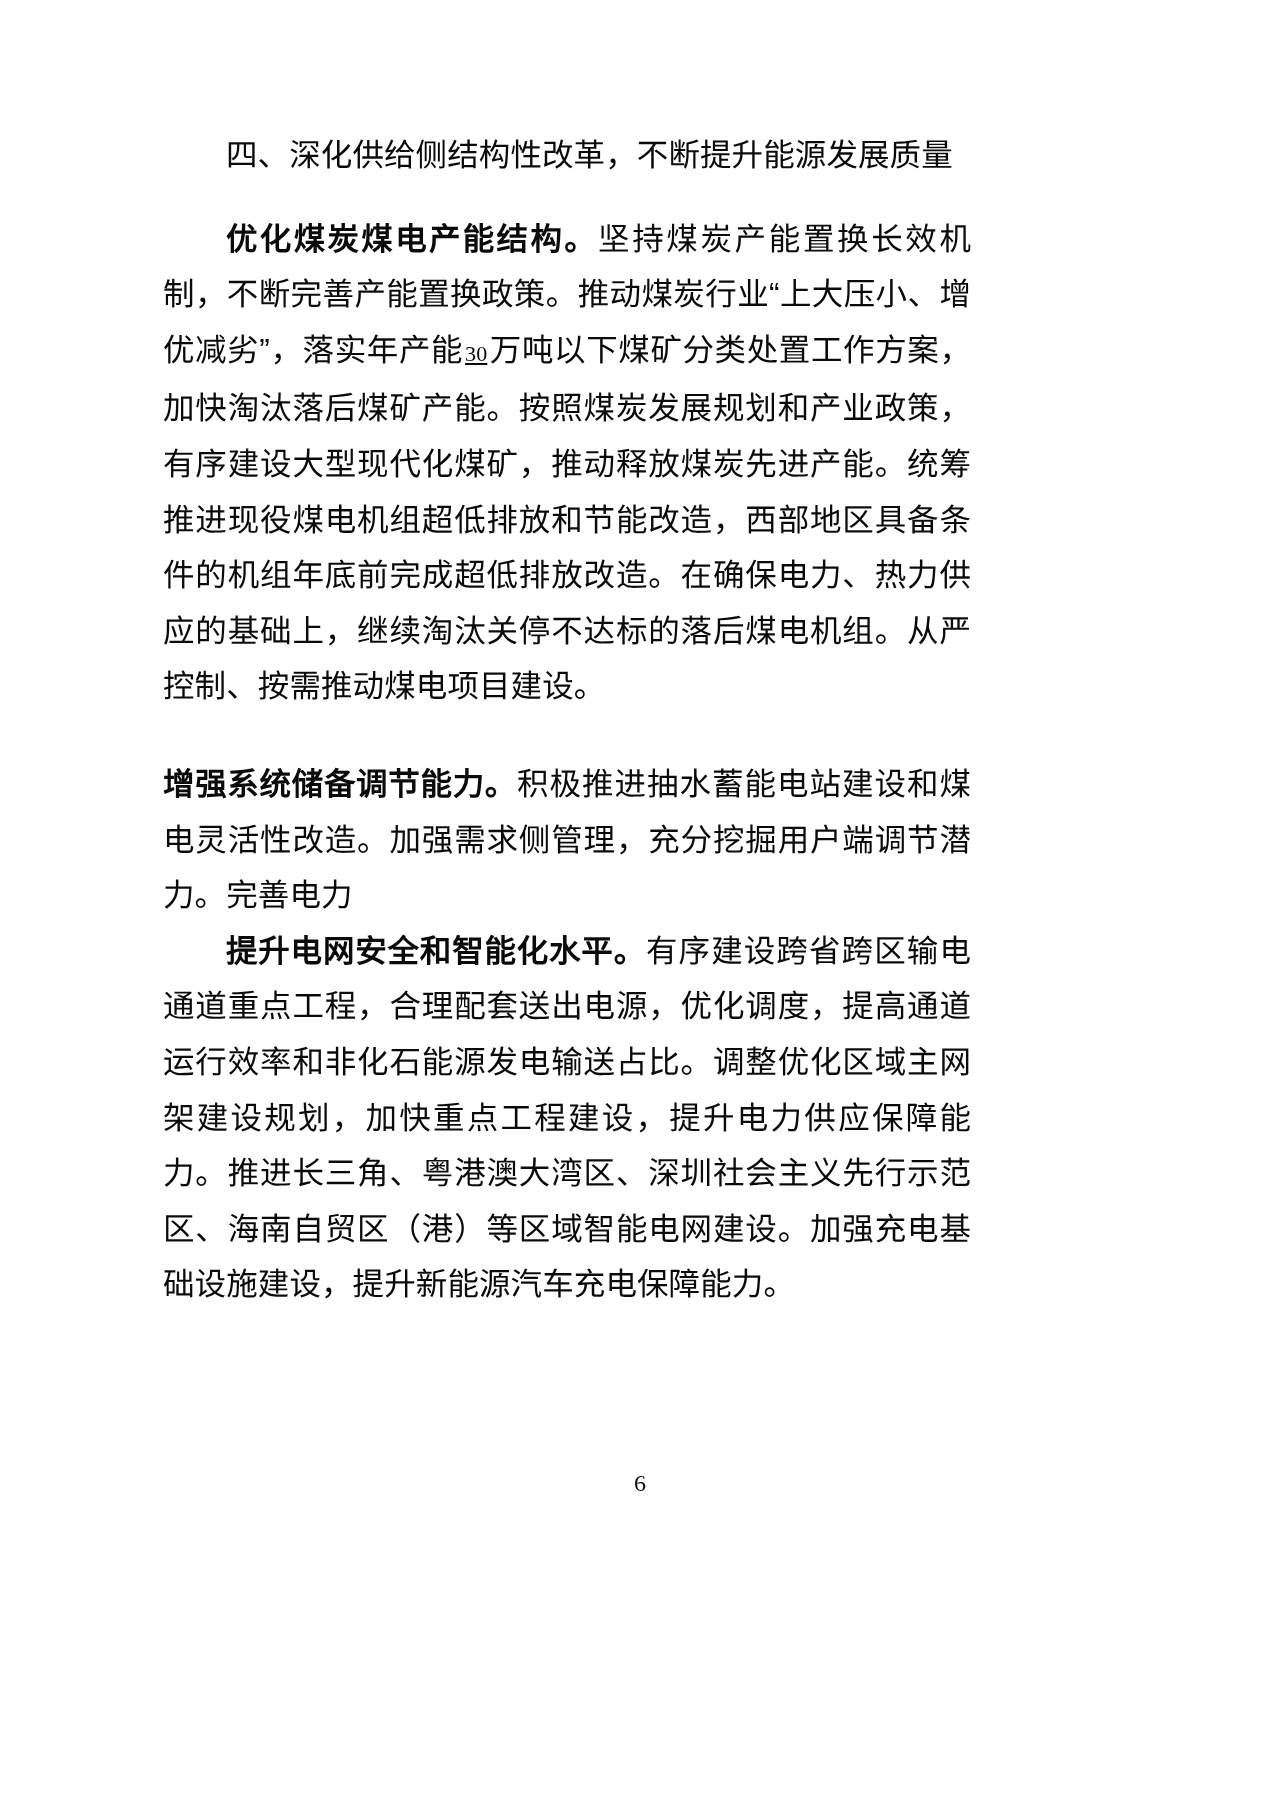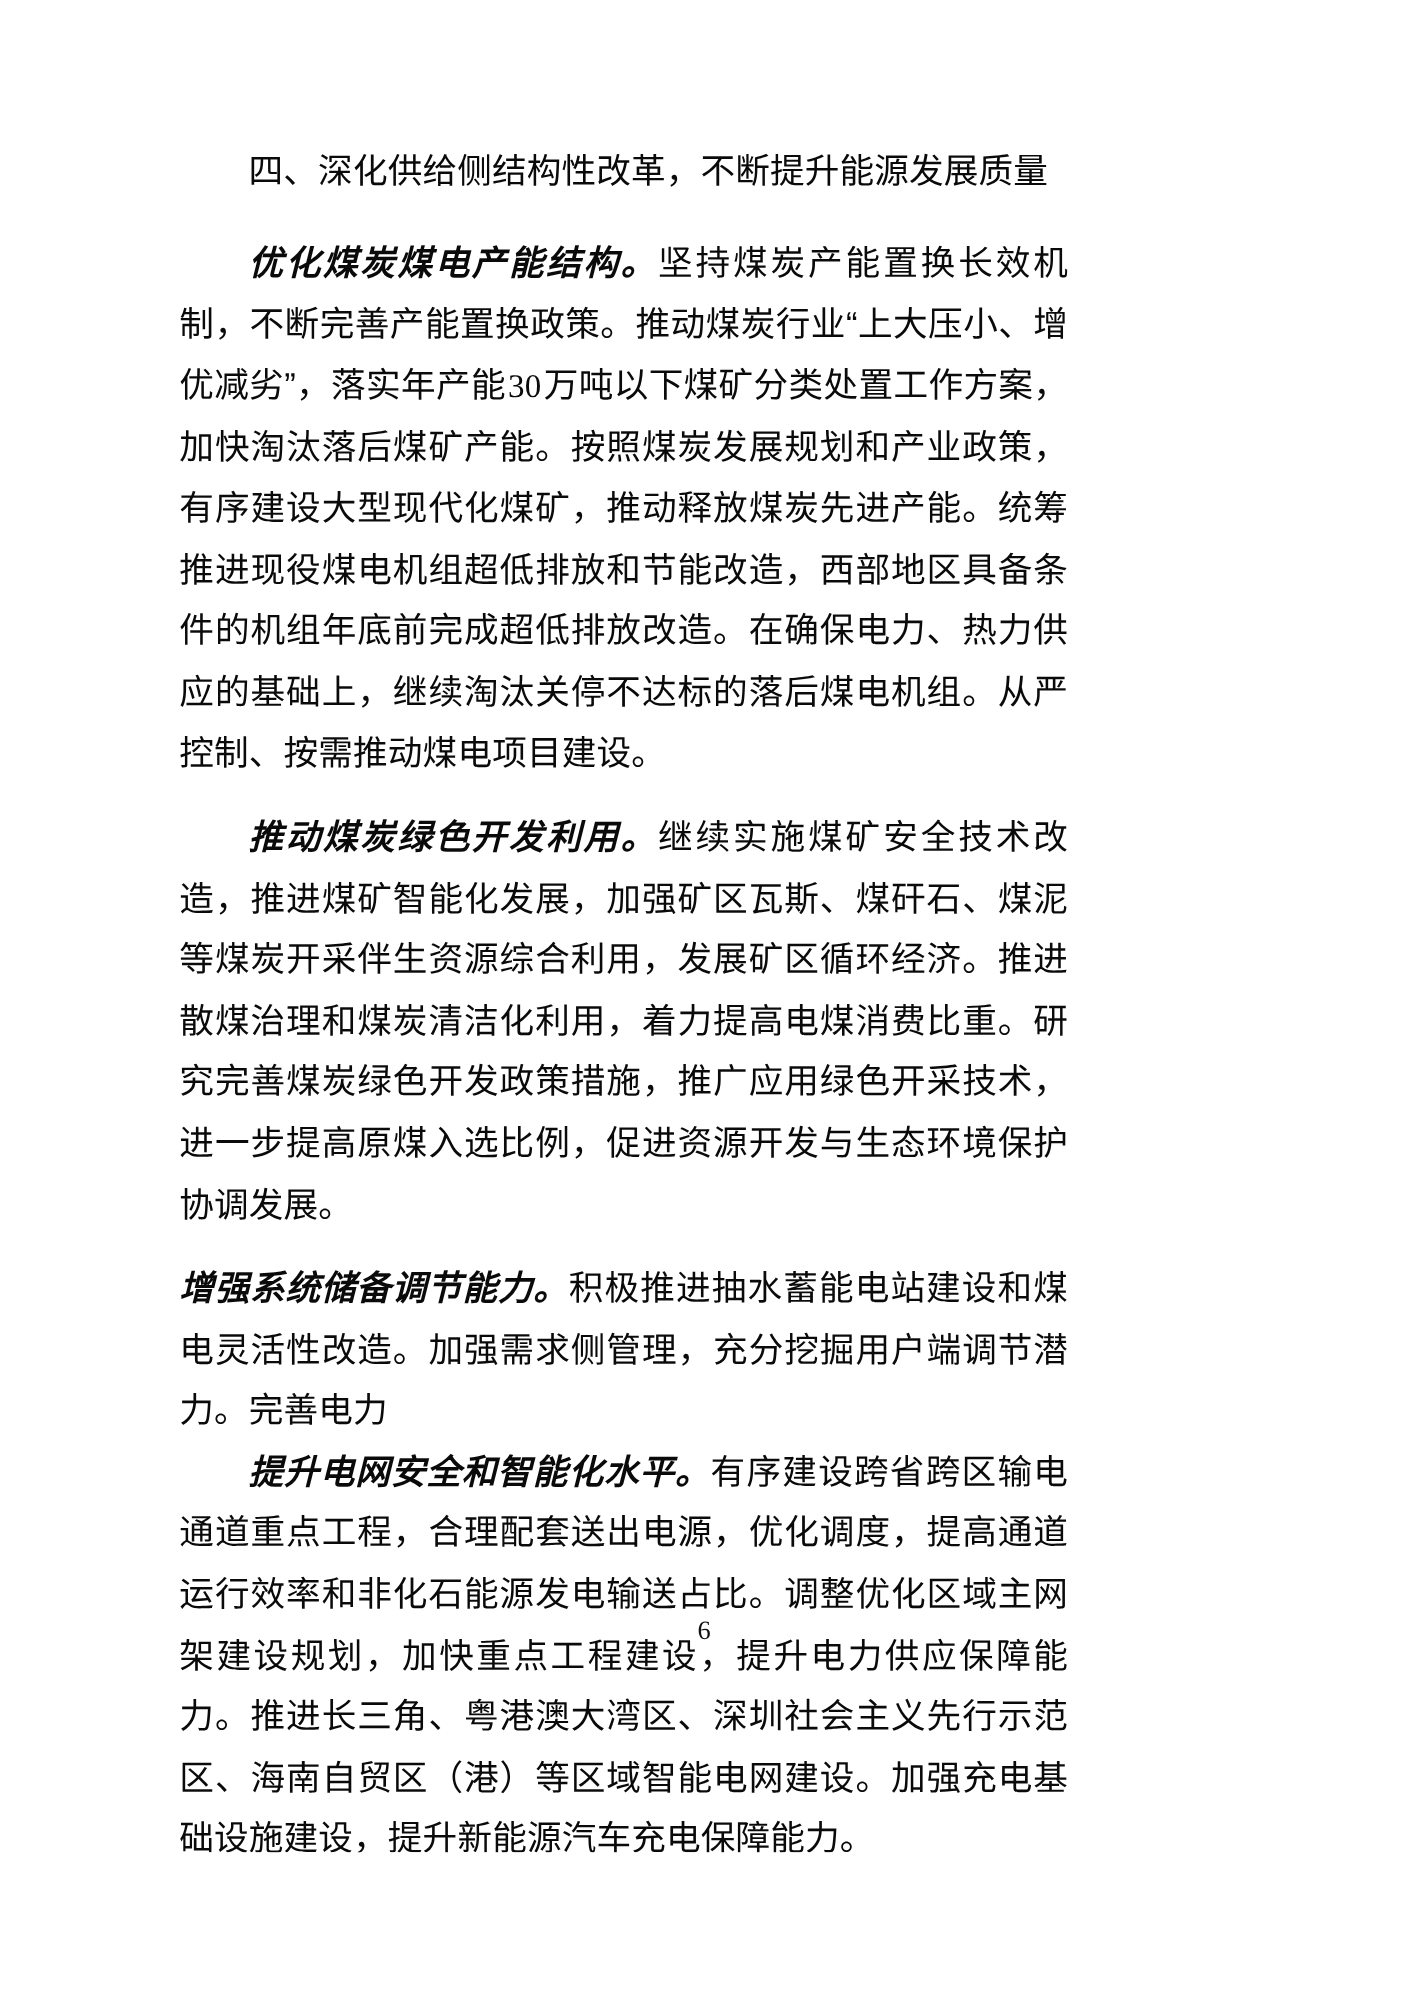--- a/index.html
+++ b/index.html
@@ -46,27 +46,27 @@
   .para.indent {
     text-indent: 2em;
   }
   .para.tight {
     margin-top: 0;
   }
   
   .lead {
     font-weight: 700;
     letter-spacing: -0.2px;
-    font-style: italic;
   }
   
   .num {
     font-family: "Liberation Serif", "DejaVu Serif", serif;
-    font-size: 30px;
+    font-size: 22px;
     padding: 0 2px;
+    text-decoration: underline;
   }
   .spacer-lg { height: 21px; }
   .page-number {
     position: absolute;
     left: 0;
     right: 0;
     top: 1470px;
     text-align: center;
     font-family: "Liberation Serif", "DejaVu Serif", serif;
     font-size: 24px;
@@ -81,21 +81,20 @@
   <div class="content">
 
     <p class="para section-heading">四、深化供给侧结构性改革，不断提升能源发展质量</p>
 
     <div class="spacer-lg"></div>
 
     <p class="para indent"><span class="lead">优化煤炭煤电产能结构。</span><span>坚持煤炭产能置换长效机制，不断完善产能置换政策。推动煤炭行业“上大压小、增优减劣”，落实年产能</span><span class="num">30</span><span>万吨以下煤矿分类处置工作方案，加快淘汰落后煤矿产能。按照煤炭发展规划和产业政策，有序建设大型现代化煤矿，推动释放煤炭先进产能。统筹推进现役煤电机组超低排放和节能改造，西部地区具备条件的机组年底前完成超低排放改造。在确保电力、热力供应的基础上，继续淘汰关停不达标的落后煤电机组。从严控制、按需推动煤电项目建设。</span></p>
 
     <div class="spacer-lg"></div>
 
-    <p class="para indent"><span class="lead">推动煤炭绿色开发利用。</span><span>继续实施煤矿安全技术改造，推进煤矿智能化发展，加强矿区瓦斯、煤矸石、煤泥等煤炭开采伴生资源综合利用，发展矿区循环经济。推进散煤治理和煤炭清洁化利用，着力提高电煤消费比重。研究完善煤炭绿色开发政策措施，推广应用绿色开采技术，进一步提高原煤入选比例，促进资源开发与生态环境保护协调发展。</span></p>
 
     <div class="spacer-lg"></div>
 
     <p class="para tight"><span class="lead">增强系统储备调节能力。</span><span>积极推进抽水蓄能电站建设和煤电灵活性改造。加强需求侧管理，充分挖掘用户端调节潜力。完善电力</span></p>
 
     <p class="para indent"><span class="lead">提升电网安全和智能化水平。</span><span>有序建设跨省跨区输电通道重点工程，合理配套送出电源，优化调度，提高通道运行效率和非化石能源发电输送占比。调整优化区域主网架建设规划，加快重点工程建设，提升电力供应保障能力。推进长三角、粤港澳大湾区、深圳社会主义先行示范区、海南自贸区（港）等区域智能电网建设。加强充电基础设施建设，提升新能源汽车充电保障能力。</span></p>
 
   </div>
 
   <div class="page-number">6</div>

